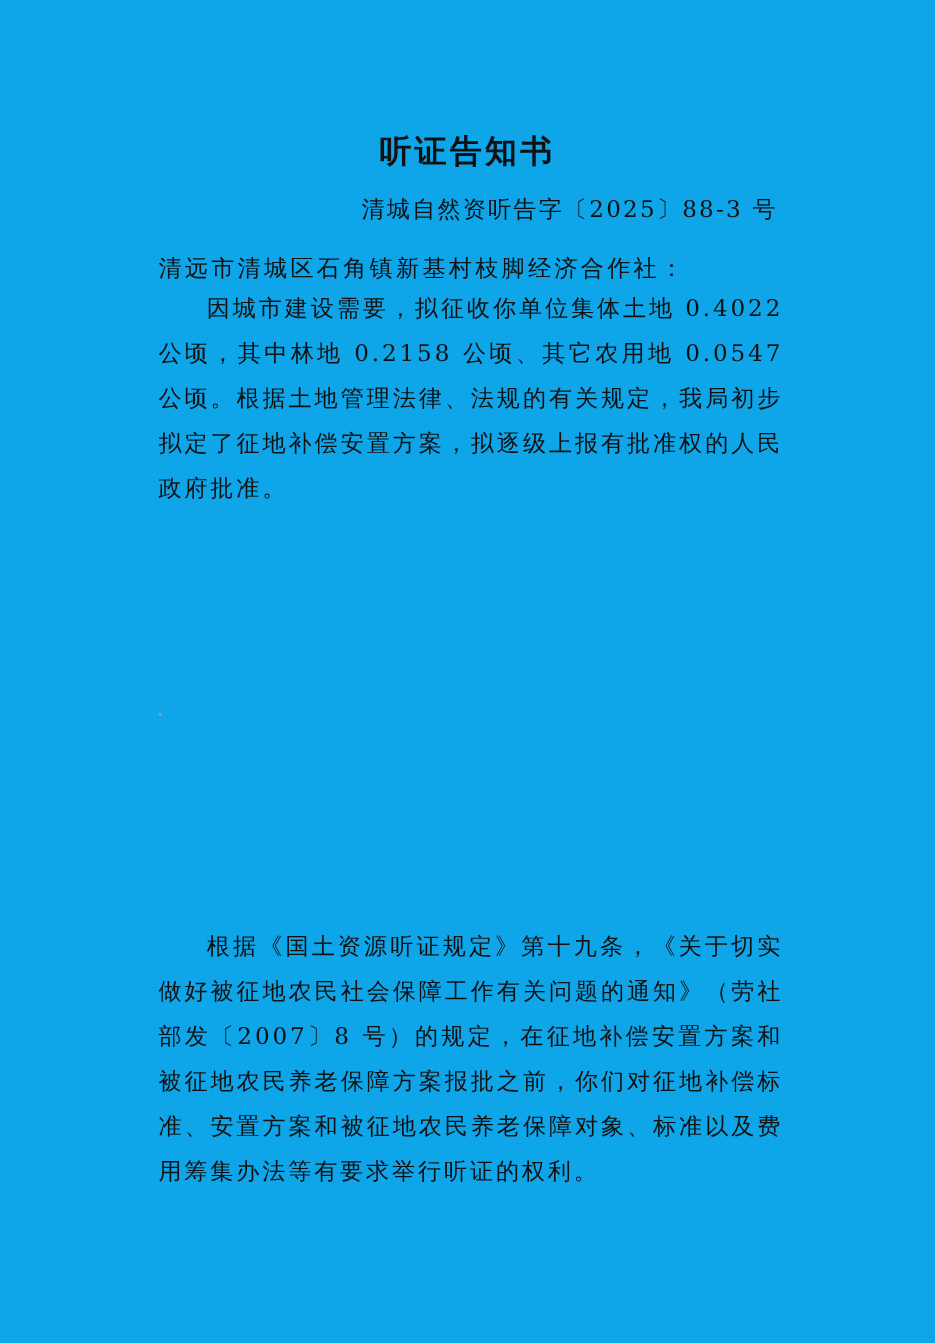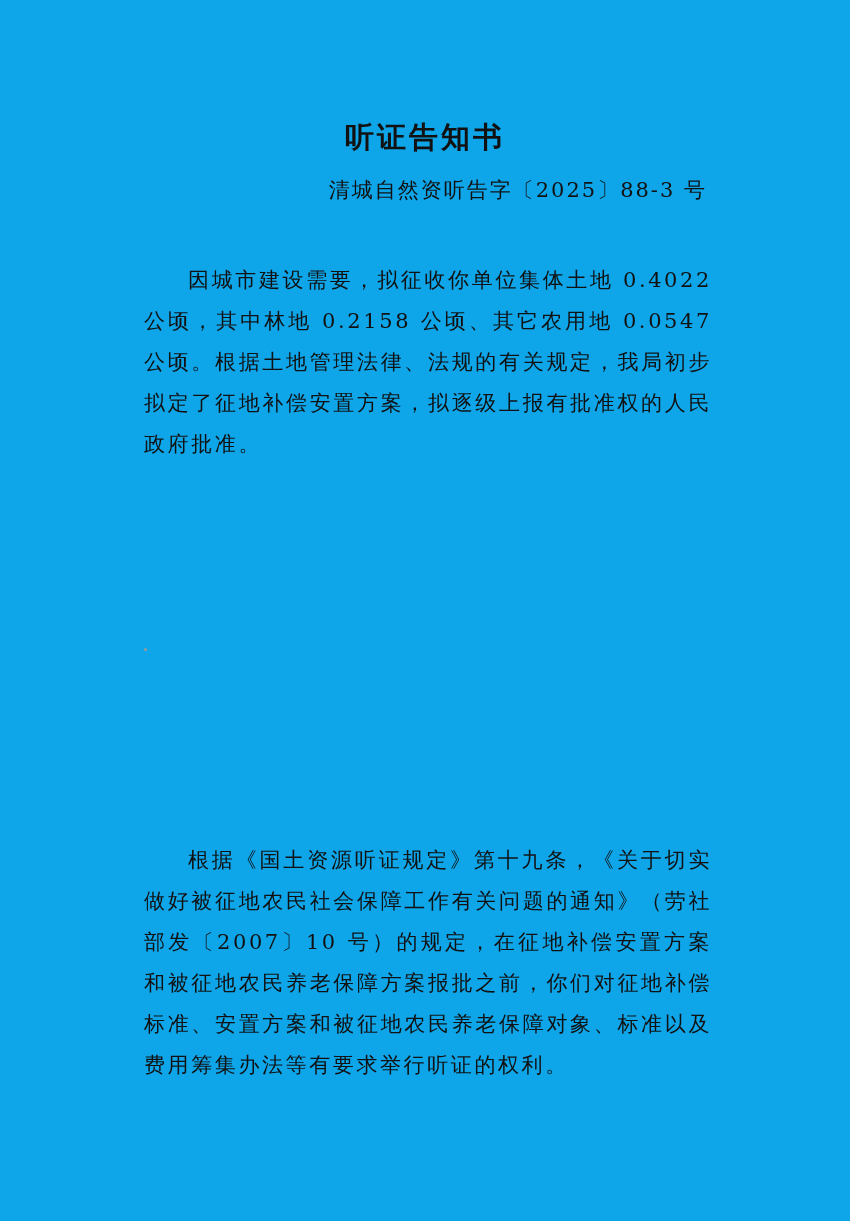--- a/index.html
+++ b/index.html
@@ -65,16 +65,17 @@
       border-radius: 50%;
       background: #999;
     }
   </style>
 </head>
 <body>
 
 <div class="page">
   <div class="title">听证告知书</div>
   <div class="docno">清城自然资听告字〔2025〕88-3 号</div>
+  <div class="addressee">清远市清城区石角镇新基村枝脚经济合作社：</div>
   <div class="body-text p1">因城市建设需要，拟征收你单位集体土地 0.4022 公顷，其中林地 0.2158 公顷、其它农用地 0.0547 公顷。根据土地管理法律、法规的有关规定，我局初步拟定了征地补偿安置方案，拟逐级上报有批准权的人民政府批准。</div>
-  <div class="body-text p3">根据《国土资源听证规定》第十九条，《关于切实做好被征地农民社会保障工作有关问题的通知》（劳社部发〔2007〕10 号）的规定，在征地补偿安置方案和被征地农民养老保障方案报批之前，你们对征地补偿标准、安置方案和被征地农民养老保障对象、标准以及费用筹集办法等有要求举行听证的权利。</div>
+  <div class="body-text p3">根据《国土资源听证规定》第十九条，《关于切实做好被征地农民社会保障工作有关问题的通知》（劳社部发〔2007〕8 号）的规定，在征地补偿安置方案和被征地农民养老保障方案报批之前，你们对征地补偿标准、安置方案和被征地农民养老保障对象、标准以及费用筹集办法等有要求举行听证的权利。</div>
   <div class="speck"></div>
 </div>
 
 </body></html>

